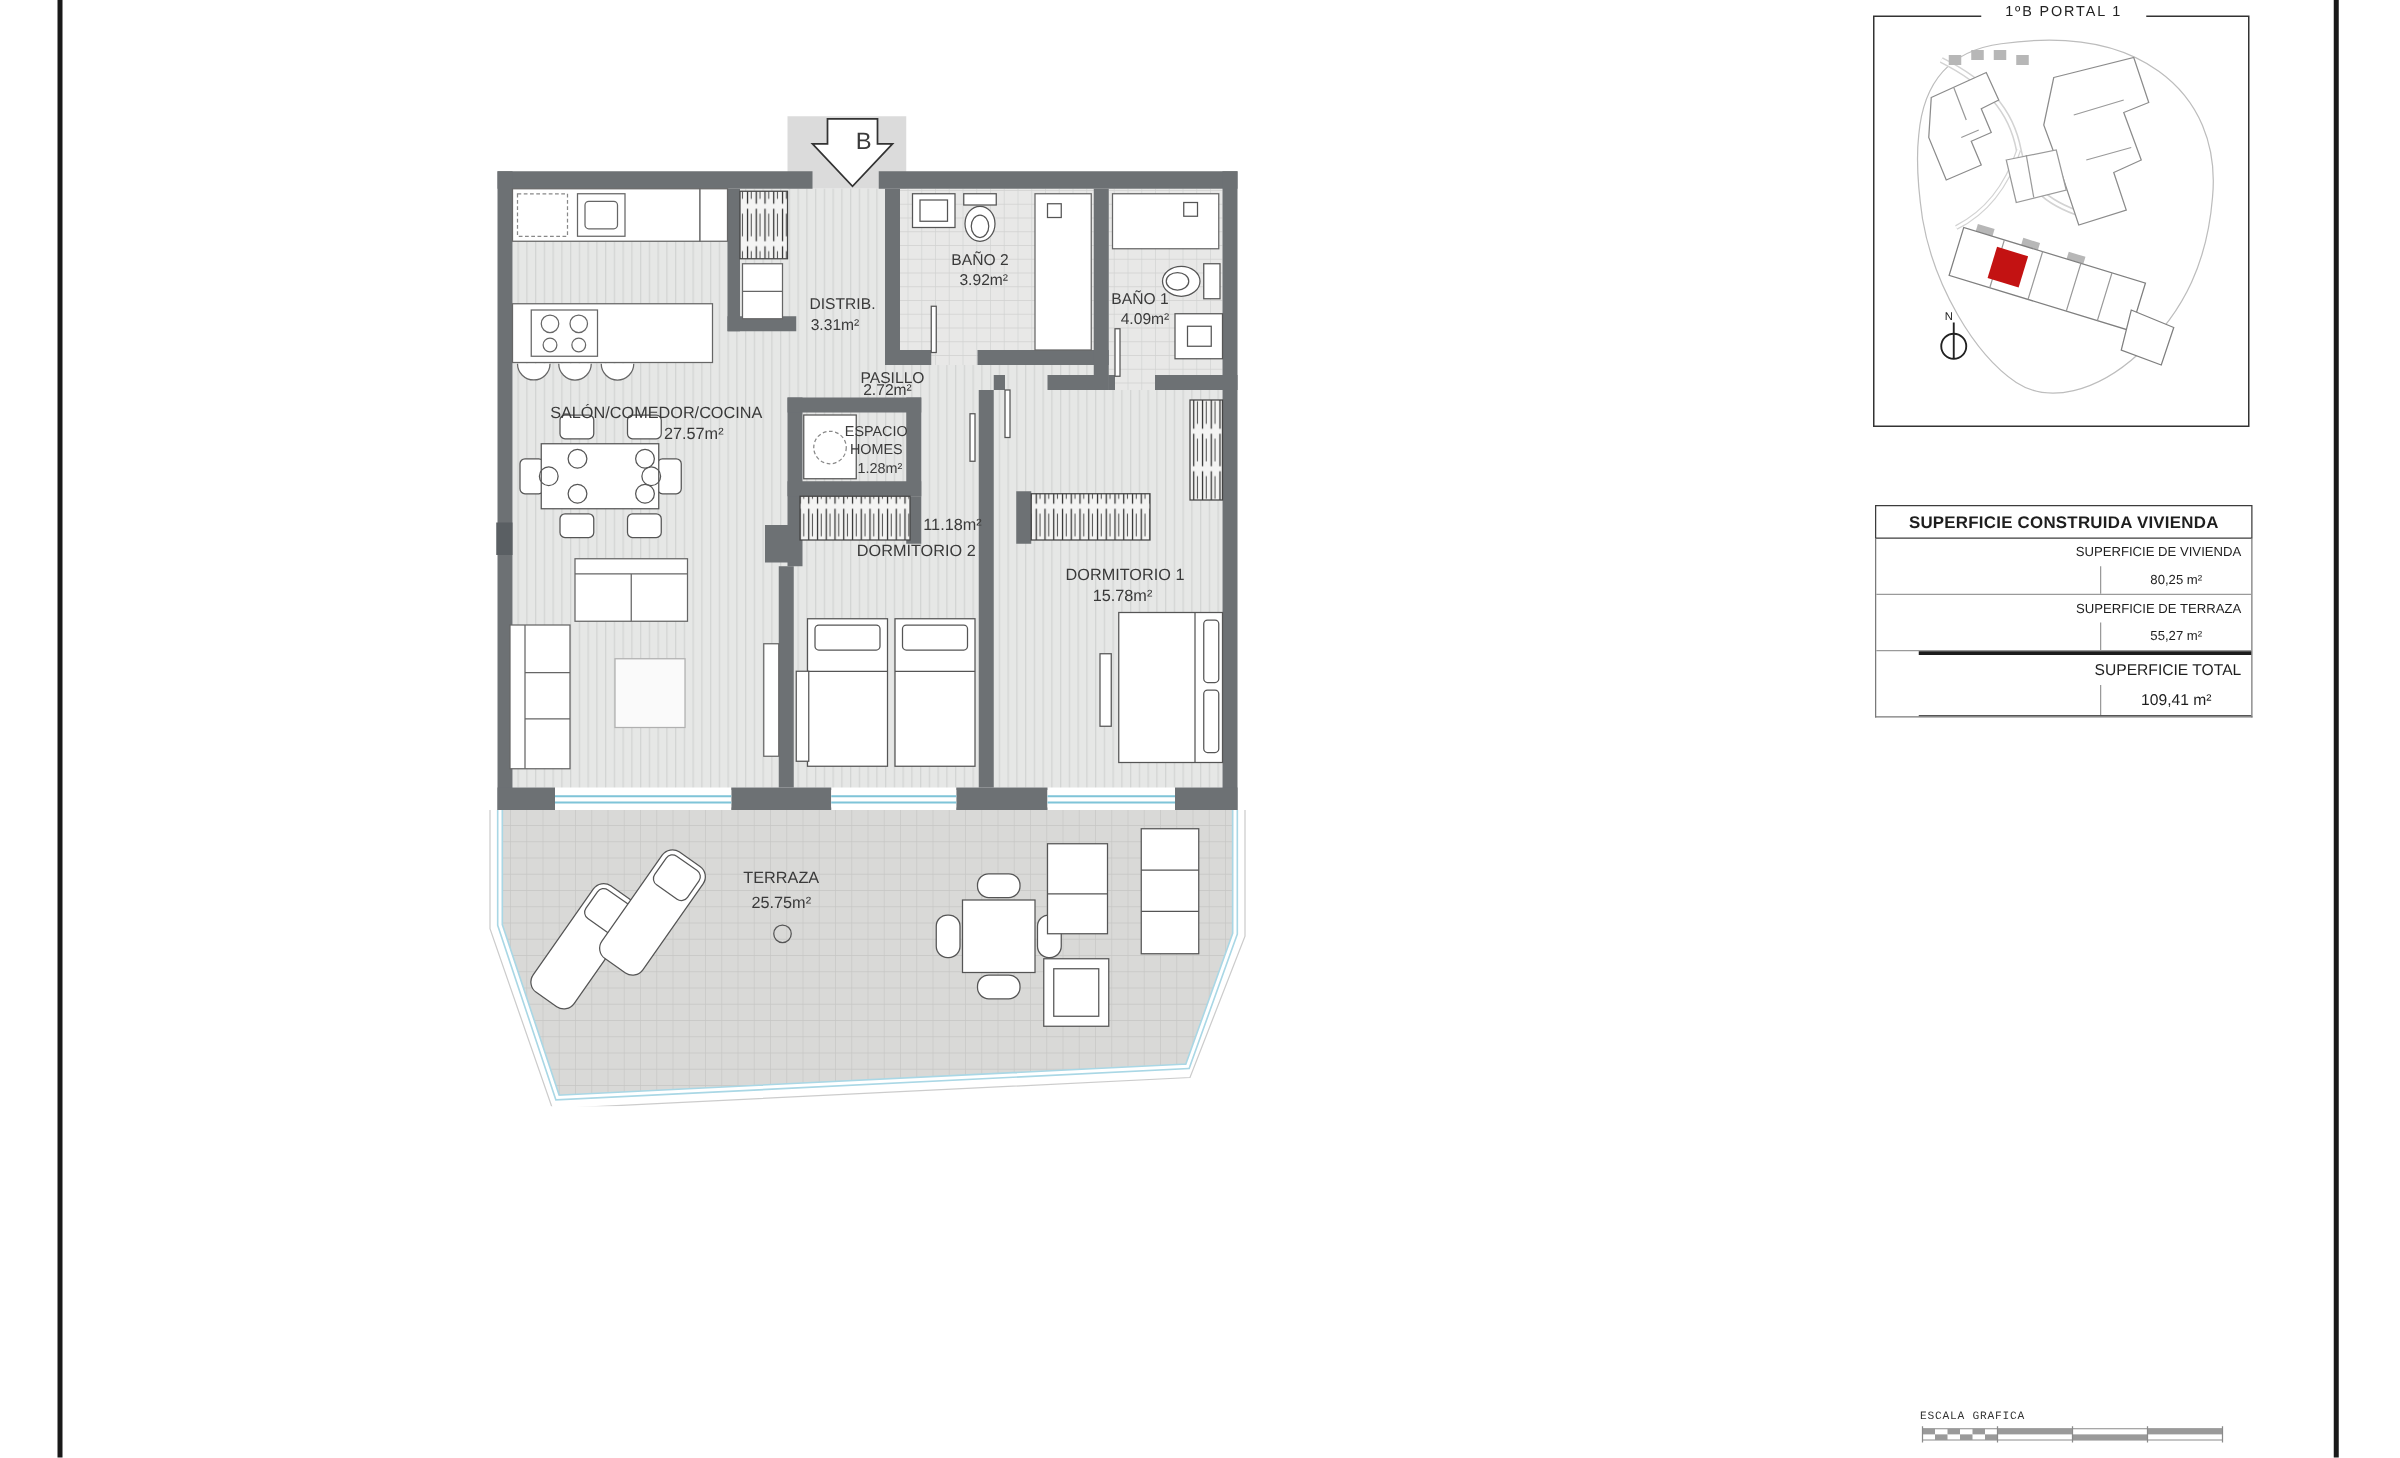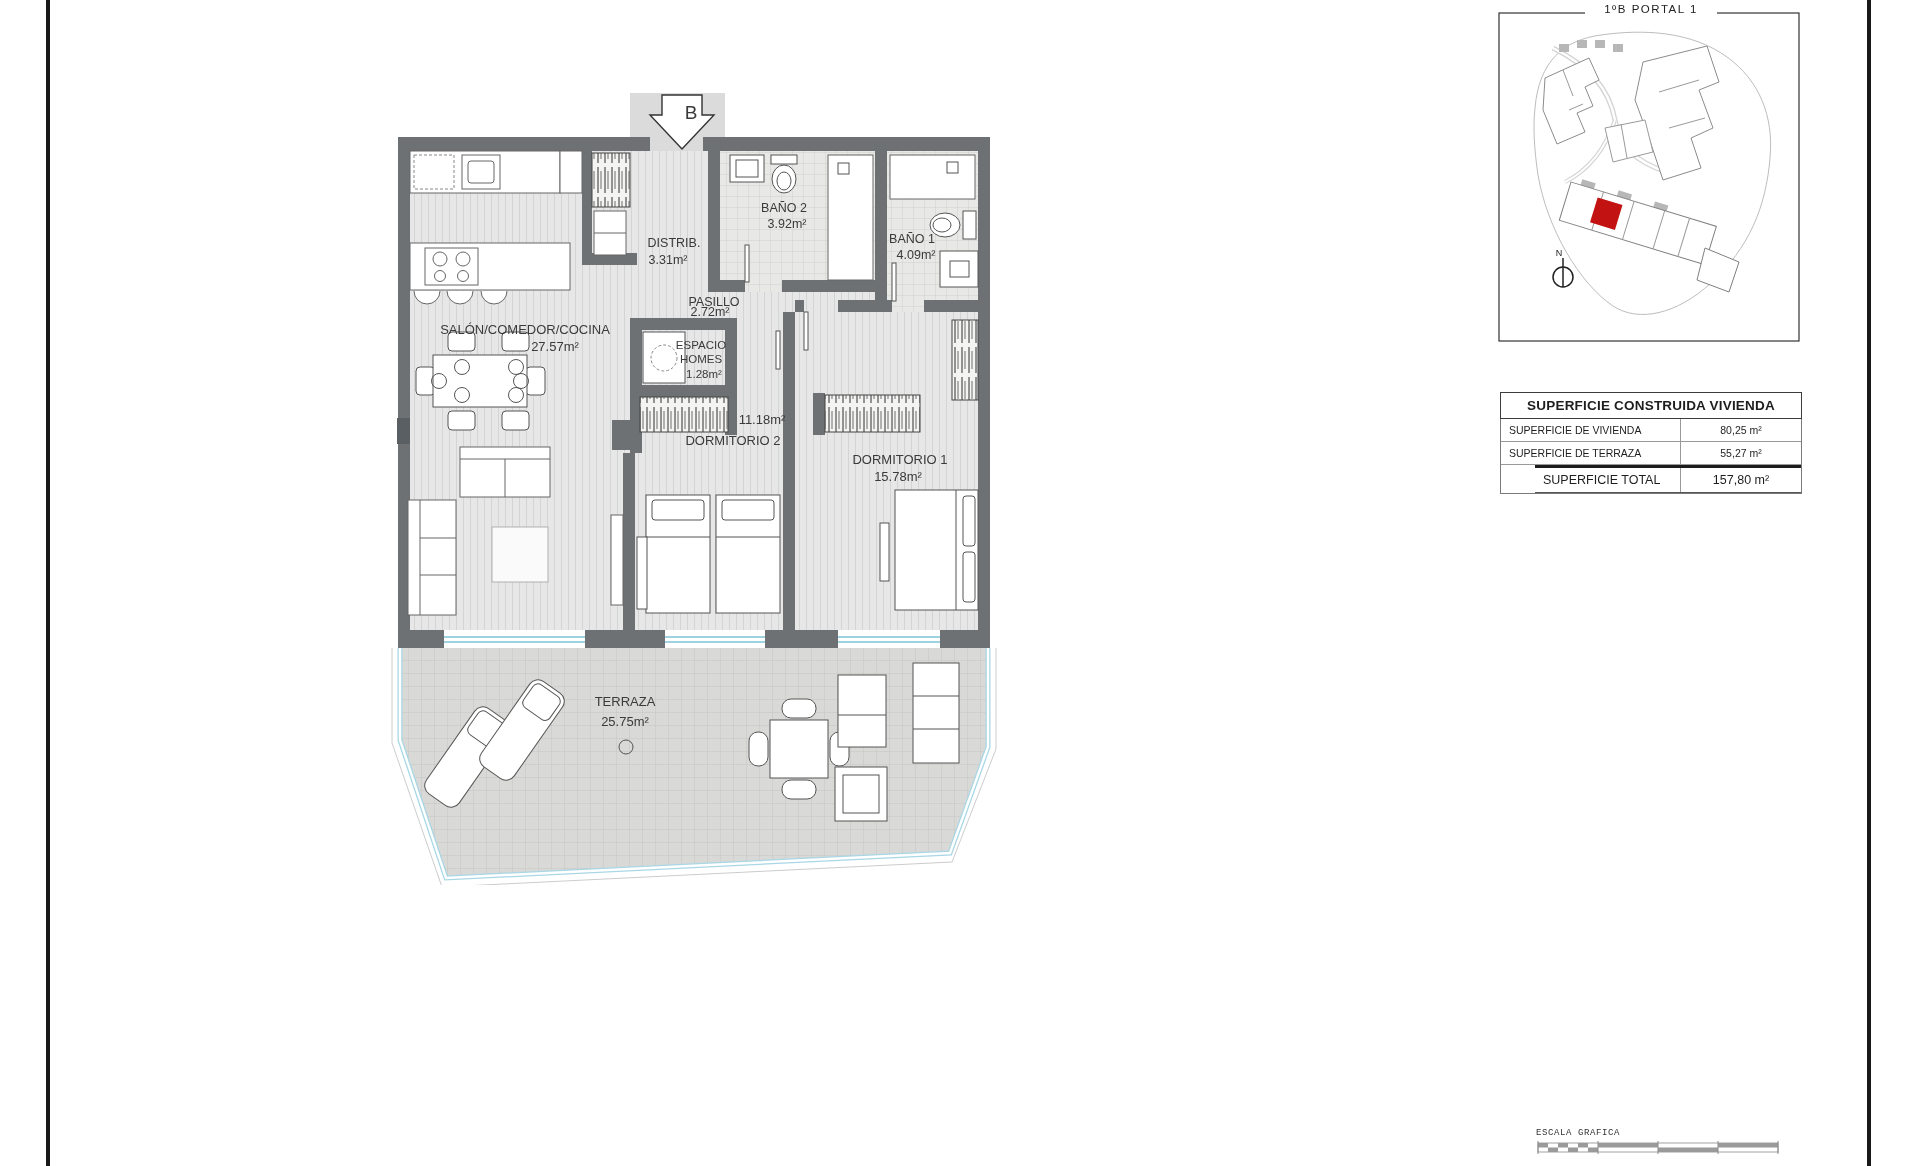--- a/index.html
+++ b/index.html
@@ -6,25 +6,25 @@
   body{width:1920px;height:1166px;position:relative;background:#ffffff;overflow:hidden;
        font-family:"Liberation Sans", sans-serif;}
   .page-border{position:absolute;top:0;width:4px;height:1166px;background:#191919;}
   .page-border.left{left:46px;}
   .page-border.right{left:1867px;}
   #plan{position:absolute;left:330px;top:75px;}
   .lbl{font-family:"Liberation Sans",sans-serif;fill:#3a3a3a;}
   
   .siteplan{position:absolute;left:1493px;top:0;width:316px;height:348px;}
   
-  .areas{position:absolute;left:1500px;top:392px;width:302px;color:#1e1e1e;background:#fff;border-radius:10px;}
+  .areas{position:absolute;left:1500px;top:404px;width:302px;color:#1e1e1e;background:#fff;border-radius:10px;}
   .areas-header{border:1px solid #3c3c3c;text-align:center;font-weight:bold;font-size:13.5px;
                 padding:5px 0;letter-spacing:.2px;}
   .areas-body{border:1px solid #7a7a7a;border-top:none;}
-  .arow{display:flex;border-bottom:1px solid #9a9a9a;font-size:10.5px;align-items:flex-start;}
+  .arow{display:flex;border-bottom:1px solid #9a9a9a;font-size:10.5px;align-items:flex-end;flex-direction:column;}
   .arow:last-child{border-bottom:1px solid #555;margin-left:34px;}
   .alabel{flex:1;padding:5px 8px;}
   .aval{width:88px;text-align:center;border-left:1px solid #9a9a9a;padding:5px 16px;}
   .arow.total{border-top:3px solid #1c1c1c;font-size:12.5px;}
   
   .scalebar{position:absolute;left:1536px;top:1128px;color:#333;font-family:Liberation Mono, monospace;}
   .scalebar-label{font-size:9px;letter-spacing:.6px;margin-bottom:2px;}
 </style>
 </head>
 <body>
@@ -303,21 +303,21 @@
     <div class="arow">
       <div class="alabel">SUPERFICIE DE VIVIENDA</div>
       <div class="aval">80,25 m²</div>
     </div>
     <div class="arow">
       <div class="alabel">SUPERFICIE DE TERRAZA</div>
       <div class="aval">55,27 m²</div>
     </div>
     <div class="arow total">
       <div class="alabel">SUPERFICIE TOTAL</div>
-      <div class="aval">157,80 m²</div>
+      <div class="aval">109,41 m²</div>
     </div>
   </div>
 </div>
 
 <div class="scalebar">
   <div class="scalebar-label">ESCALA GRAFICA</div>
   <svg width="246" height="18" viewBox="0 0 246 18">
     <rect x="2" y="3" width="240" height="9" fill="#ffffff" stroke="#8a8a8a" stroke-width="0.8"></rect>
     <g fill="#9a9a9a">
       <rect x="2" y="3" width="10" height="4.5"></rect>

